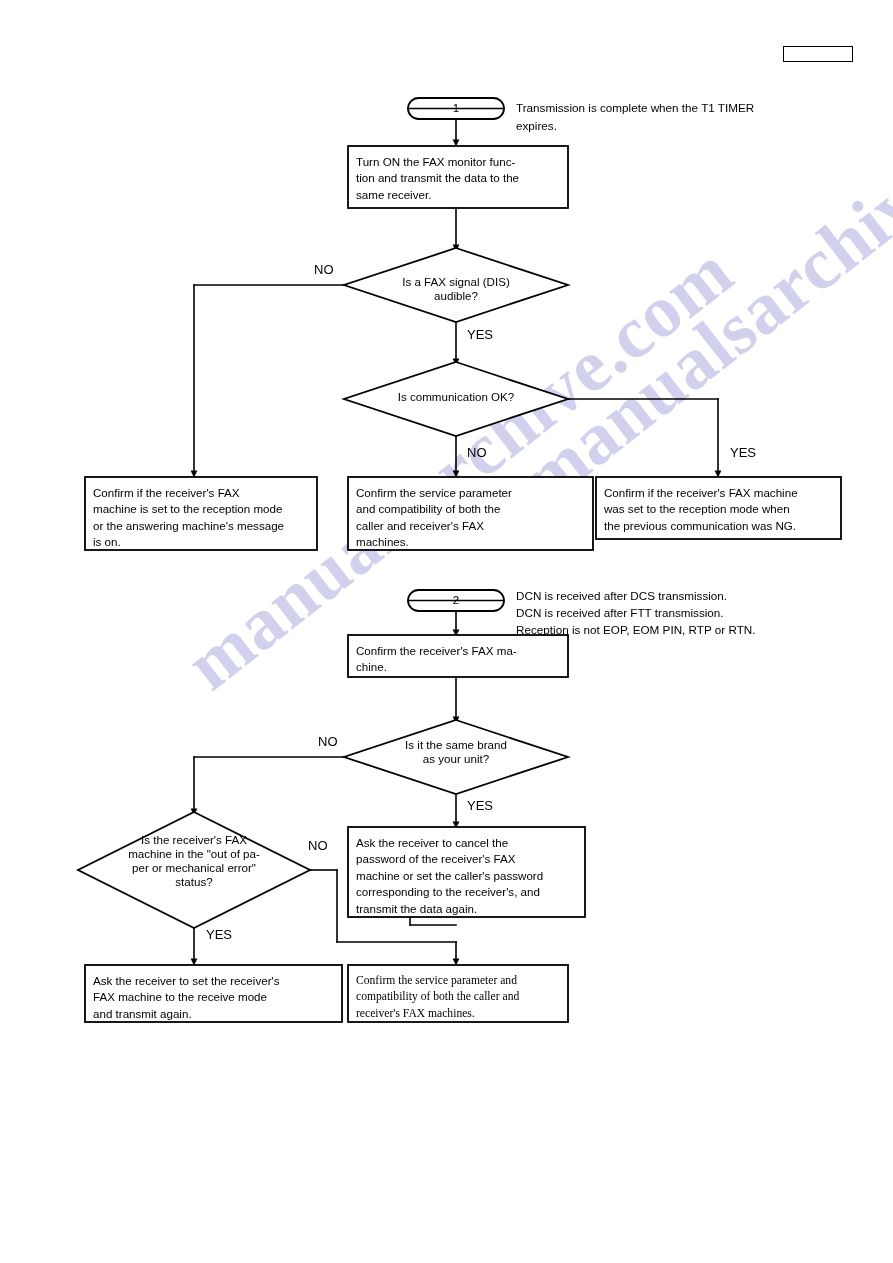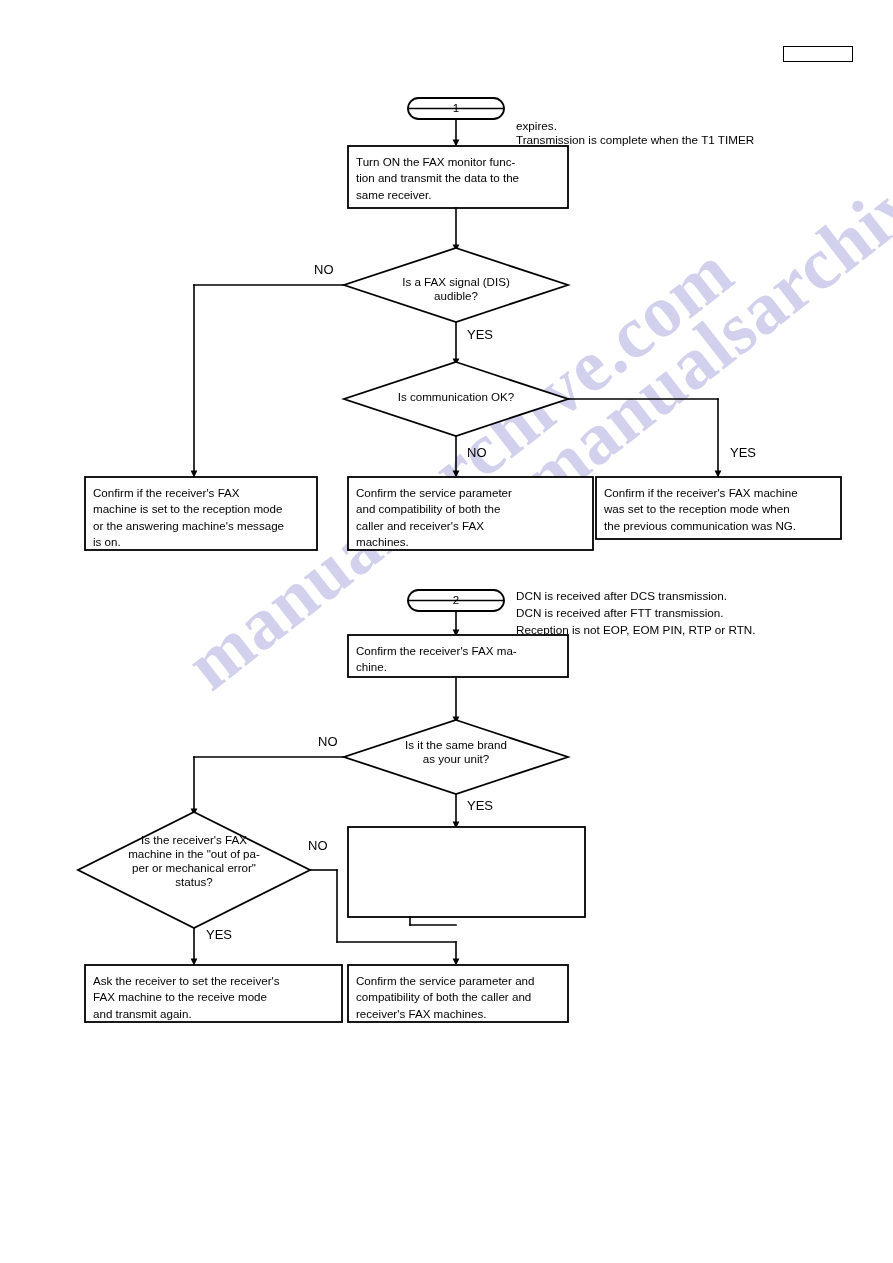--- a/index.html
+++ b/index.html
@@ -174,21 +174,21 @@
       <line x1="410" y1="925" x2="456" y2="925"></line>
 
       <rect x="85" y="965" width="257" height="57" fill="#fff" stroke="#000" stroke-width="1.8"></rect>
 
       <rect x="348" y="965" width="220" height="57" fill="#fff" stroke="#000" stroke-width="1.8"></rect>
     </g>
   </svg>
 
   <div class="conn-num" style="left:446px;top:101px;">1</div>
 
-  <div class="note" style="left:516px;top:99px;width:300px;margin-top:32px;">Transmission is complete when the T1 TIMER</div>
+  <div class="note" style="left:516px;top:99px;width:300px;">Transmission is complete when the T1 TIMER</div>
   <div class="note" style="left:516px;top:117px;width:300px;">expires.</div>
 
   <div class="boxtext proc-text" style="left:348px;top:149px;width:220px;">Turn ON the FAX monitor func-
 tion and transmit the data to the
 same receiver.</div>
 
   <div class="dia-text" style="position:absolute;left:346px;top:275px;width:220px;">Is a FAX signal (DIS)
 audible?</div>
   <div class="conn-label" style="left:314px;top:262px;">NO</div>
   <div class="conn-label" style="left:467px;top:327px;">YES</div>
@@ -223,21 +223,26 @@
   <div class="conn-label" style="left:318px;top:734px;">NO</div>
   <div class="conn-label" style="left:467px;top:798px;">YES</div>
 
   <div class="dia-text" style="position:absolute;left:86px;top:833px;width:216px;">Is the receiver's FAX
 machine in the "out of pa-
 per or mechanical error"
 status?</div>
   <div class="conn-label" style="left:308px;top:838px;">NO</div>
   <div class="conn-label" style="left:206px;top:927px;">YES</div>
 
+  <div class="boxtext proc-text" style="left:348px;top:830px;width:237px;">Ask the receiver to cancel the
+password of the receiver's FAX
+machine or set the caller's password
+corresponding to the receiver's, and
+transmit the data again.</div>
 
   <div class="boxtext proc-text" style="left:85px;top:968px;width:281px;">Ask the receiver to set the receiver's
 FAX machine to the receive mode
 and transmit again.</div>
-  <div class="boxtext proc-text" style="left:348px;top:968px;width:220px;">Confirm the service parameter and
+  <div class="boxtext proc-text" style="left:348px;top:968px;width:220px;font-family:Liberation Serif, serif;">Confirm the service parameter and
 compatibility of both the caller and
 receiver's FAX machines.</div>
 
 </div>
 
 </body></html>

